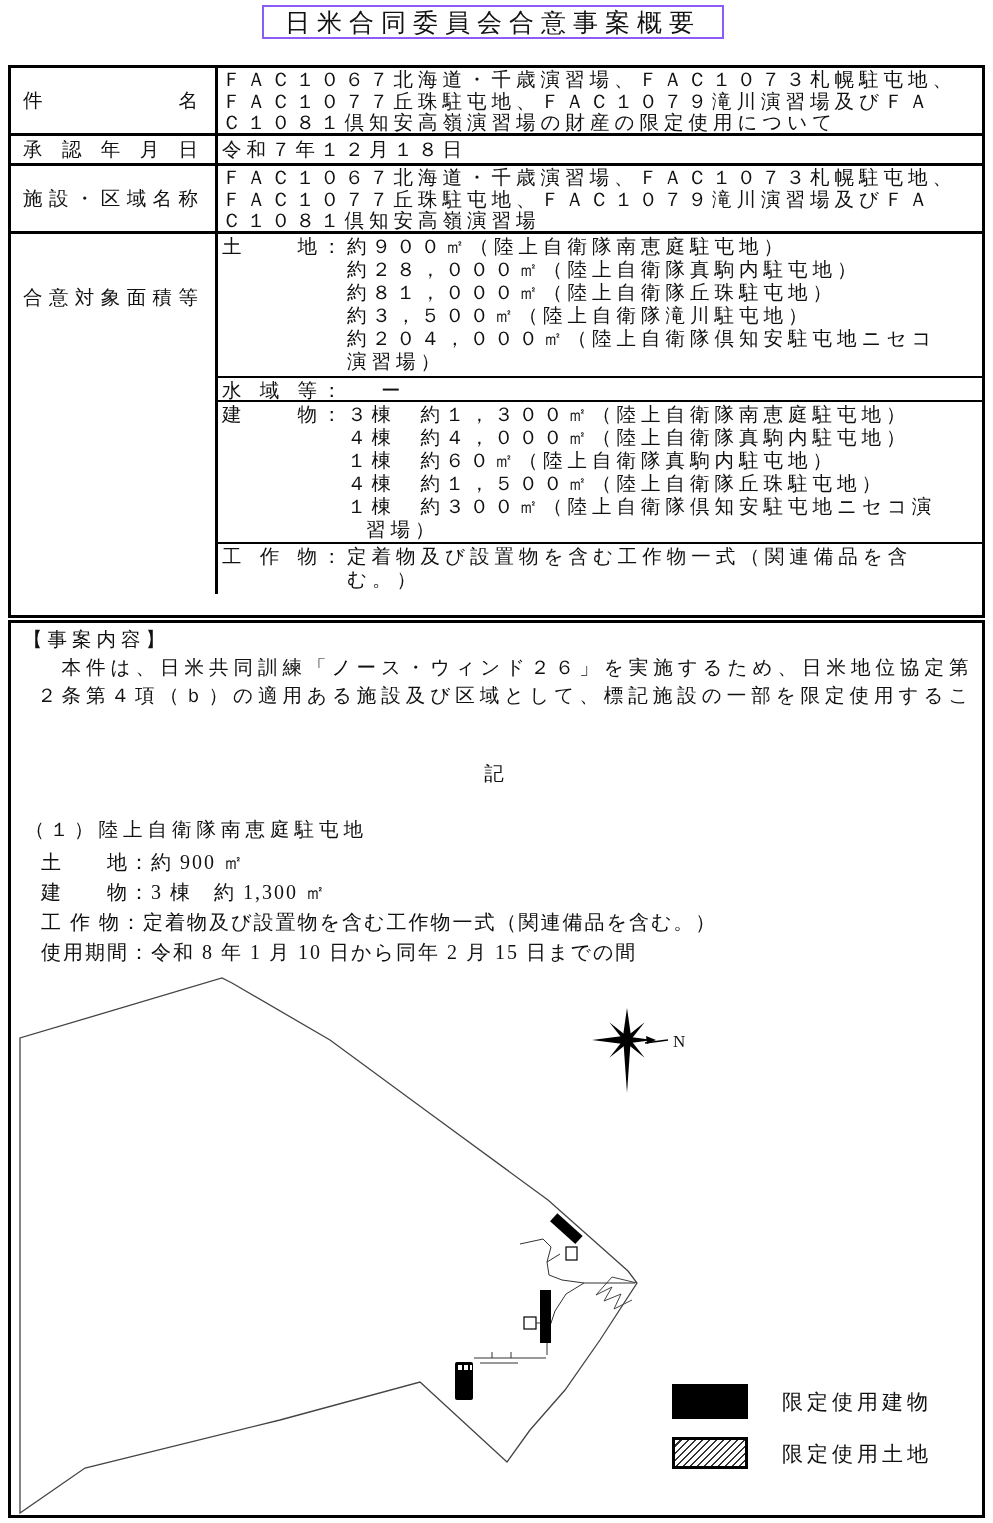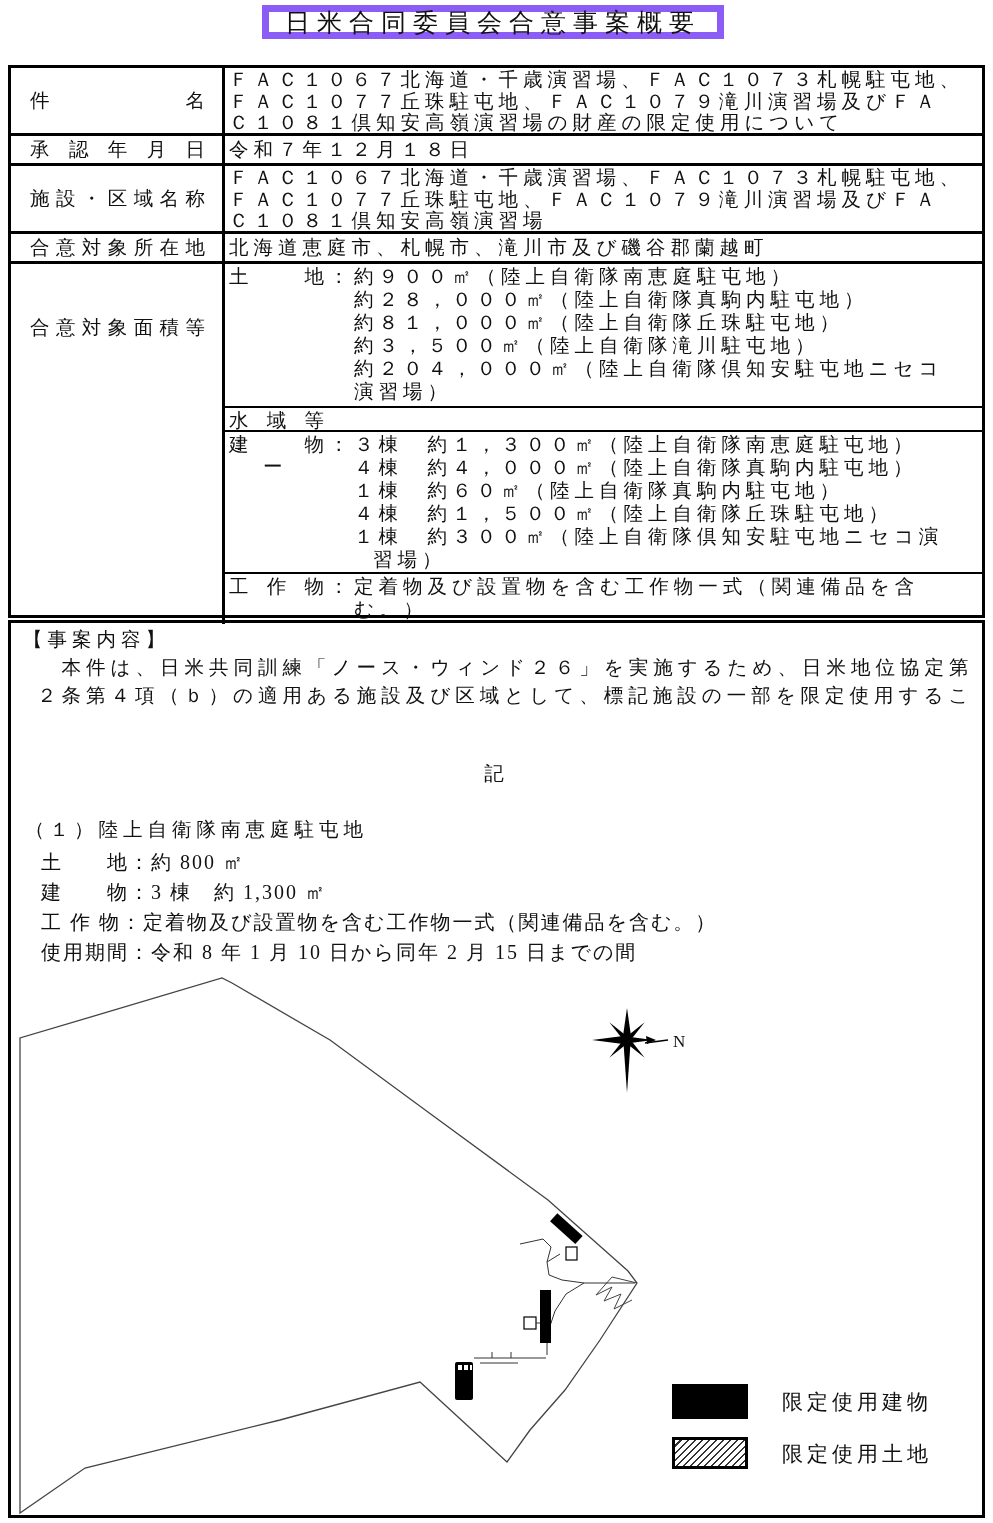--- a/index.html
+++ b/index.html
@@ -5,51 +5,51 @@
   * { box-sizing: border-box; margin: 0; padding: 0; }
   html,body { background:#ffffff; }
   body {
     width: 993px; height: 1523px; position: relative;
     font-family: "Liberation Serif", "DejaVu Serif", serif;
     color: #111; overflow: hidden;
   }
   
   .title-box {
     position: absolute; left: 262px; top: 5px; width: 462px; height: 34px;
-    border: 7px solid #8b5cf6; display: flex; align-items: center; justify-content: center;
+    border: 2px solid #8b5cf6; display: flex; align-items: center; justify-content: center;
     font-size: 25px; letter-spacing: 7px; font-weight: 500; white-space: nowrap;
   }
   
   .doc-table {
     position: absolute; left: 8px; top: 65px; width: 977px; height: 553px;
     border: 3px solid #000; font-size: 19.5px; letter-spacing: 5px;
   }
   .trow { display: flex; border-bottom: 3px solid #000; }
   .trow:last-child { border-bottom: none; }
   .th {
     width: 207px; border-right: 3px solid #000; display: flex; align-items: center;
-    padding: 0 12px; flex-shrink: 0; margin-left: 7px;
+    padding: 0 12px; flex-shrink: 0;
   }
   .th > span { flex: 1; text-align: justify; text-align-last: justify; }
   .th.top { align-items: flex-start; padding-top: 50px; }
   .td { flex: 1; padding: 1px 4px; }
   .td .ln { line-height: 21.5px; white-space: nowrap; }
   .td.mid { display: flex; align-items: center; white-space: nowrap; }
   .h-lg { height: 68px; }
   .h-sm { height: 30px; }
   .h-area { height: 360px; }
   .subcol { flex: 1; display: flex; flex-direction: column; }
   .srow { display: flex; padding: 1px 4px; border-bottom: 2px solid #000; }
   .srow:last-child { border-bottom: none; }
   .slb { width: 100px; text-align: justify; text-align-last: justify; line-height: 23px; flex-shrink: 0; }
   .scolon { width: 25px; line-height: 23px; flex-shrink: 0; }
   .vals { flex: 1; }
   .vals .ln { line-height: 23px; white-space: nowrap; }
   .s-land { height: 144px; }
-  .s-water { height: 24px; flex-direction: column; }
+  .s-water { height: 24px; }
   .s-bldg { height: 142px; }
   .s-work { height: 49px; }
   .indent1 { margin-left: 19px; }
   .pad-water { padding-left: 34px; }
   
   .case-box {
     position: absolute; left: 8px; top: 620px; width: 977px; height: 898px;
     border: 3px solid #000; font-size: 19.5px; letter-spacing: 5px;
   }
   .case-box .abs { position: absolute; white-space: nowrap; }
@@ -111,26 +111,20 @@
     <div class="th">
       <span>施設・区域名称</span>
     </div>
     <div class="td">
       <div class="ln">ＦＡＣ１０６７北海道・千歳演習場、ＦＡＣ１０７３札幌駐屯地、</div>
       <div class="ln">ＦＡＣ１０７７丘珠駐屯地、ＦＡＣ１０７９滝川演習場及びＦＡ</div>
       <div class="ln">Ｃ１０８１倶知安高嶺演習場</div>
     </div>
   </div>
 
-  <div class="trow h-sm">
-    <div class="th">
-      <span>合意対象所在地</span>
-    </div>
-    <div class="td mid">北海道恵庭市、札幌市、滝川市及び磯谷郡蘭越町</div>
-  </div>
 
   <div class="trow h-area">
     <div class="th top">
       <span>合意対象面積等</span>
     </div>
     <div class="subcol">
 
       <div class="srow s-land">
         <span class="slb">土地</span>
         <span class="scolon">：</span>
@@ -177,21 +171,21 @@
     </div>
   </div>
 </div>
 
 <div class="case-box">
   <div class="abs case-header">【事案内容】</div>
   <div class="abs para-ln1">　本件は、日米共同訓練「ノース・ウィンド２６」を実施するため、日米地位協定第</div>
   <div class="abs para-ln2">２条第４項（ｂ）の適用ある施設及び区域として、標記施設の一部を限定使用するこ</div>
   <div class="abs ki">記</div>
   <div class="abs item-title">（１）陸上自衛隊南恵庭駐屯地</div>
-  <div class="abs fld fld1">土　　地：約 800 ㎡</div>
+  <div class="abs fld fld1">土　　地：約 900 ㎡</div>
   <div class="abs fld fld2">建　　物：3 棟　約 1,300 ㎡</div>
   <div class="abs fld fld3">工 作 物：定着物及び設置物を含む工作物一式（関連備品を含む。）</div>
   <div class="abs fld fld4">使用期間：令和 8 年 1 月 10 日から同年 2 月 15 日までの間</div>
 </div>
 
 <svg class="map-svg" viewBox="0 0 993 560">
 
   <path d="M20,550 L20,75 L222,15 L232,20 L330,77 L432,152 L548,237 L628,308 L637,320
            L600,377 L565,427 L530,467 L507,499 L420,419 L280,457 L85,505 Z" fill="none" stroke="#444" stroke-width="1.3"></path>
 

